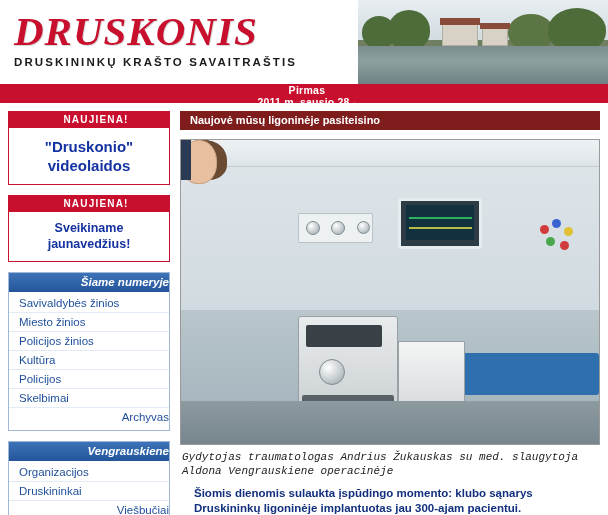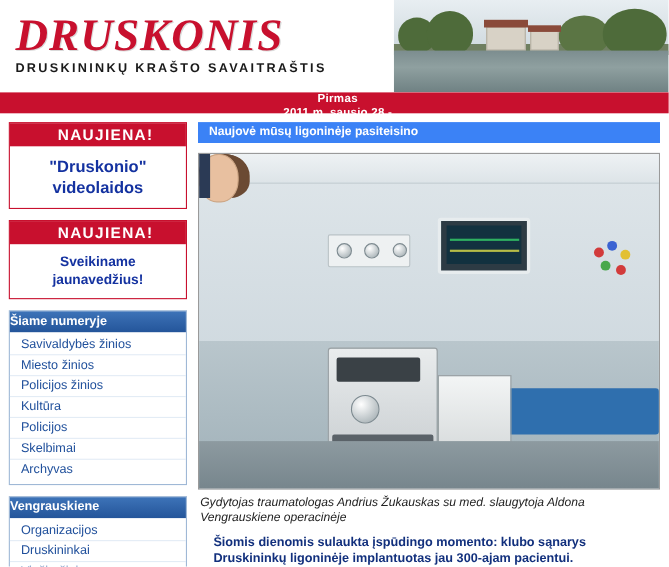--- a/index.html
+++ b/index.html
@@ -119,21 +119,21 @@
   .promo-box {
     border: 1px solid #c8102e;
     margin-bottom: 10px;
     background: #ffffff;
     text-align: center;
     padding-bottom: 9px;
   }
   .promo-head {
     background: #c8102e;
     color: #fff;
-    font-size: 14px;
+    font-size: 10px;
     font-weight: bold;
     letter-spacing: 1.2px;
     padding: 2px 0 3px 14px;
     text-align: center;
   }
   .promo-body {
     color: #1432a0;
     font-size: 15px;
     font-weight: bold;
     line-height: 19px;
@@ -149,38 +149,39 @@
     border: 1px solid #9fb8d6;
     margin-bottom: 10px;
     background: #ffffff;
   }
   .menu-head {
     background: #2a5fa5;
     background: linear-gradient(#3d73b8, #24559a);
     color: #ffffff;
     font-size: 11.5px;
     font-weight: bold;
-    text-align: left;
+    text-align: right;
     padding: 3px 0 4px 0;
+    font-style: italic;
   }
   .menu-list { list-style: none; margin: 0; padding: 2px 0 4px 0; }
   .menu-list li { padding: 0; }
   .menu-list a {
     display: block;
     color: #1f4f9b;
     font-size: 11.5px;
     text-decoration: none;
     padding: 3px 0 3px 10px;
     border-bottom: 1px solid #e3ecf5;
   }
-  .menu-list li:last-child a { border-bottom: none; }
+  .menu-list li:last-child a { border-bottom: none; text-align: right; }
 
   
   .article-head {
-    background: #3b82f6;
+    background: #7f1d1d;
     color: #ffffff;
     font-size: 11px;
     font-weight: bold;
     padding: 3px 0 4px 10px;
     margin-bottom: 9px;
   }
   .photo-frame {
     width: 100%;
     height: 306px;
     border: 1px solid #9a9a9a;
@@ -274,21 +275,21 @@
     position: absolute; left: 0; bottom: 0; width: 100%; height: 14%;
     background: linear-gradient(#8d9aa0, #77868d);
   }
   .hp-bed {
     position: absolute;
     background: #2f6fae;
     border-radius: 3px;
   }
 
   .caption {
-    font-family: Liberation Sans, sans-serif;
+    font-family: Liberation Mono, monospace;
     font-style: italic;
     font-size: 11px;
     color: #222222;
     line-height: 14px;
     padding: 5px 2px 0 2px;
   }
   .lead {
     font-size: 11.5px;
     font-weight: bold;
     color: #12307d;

